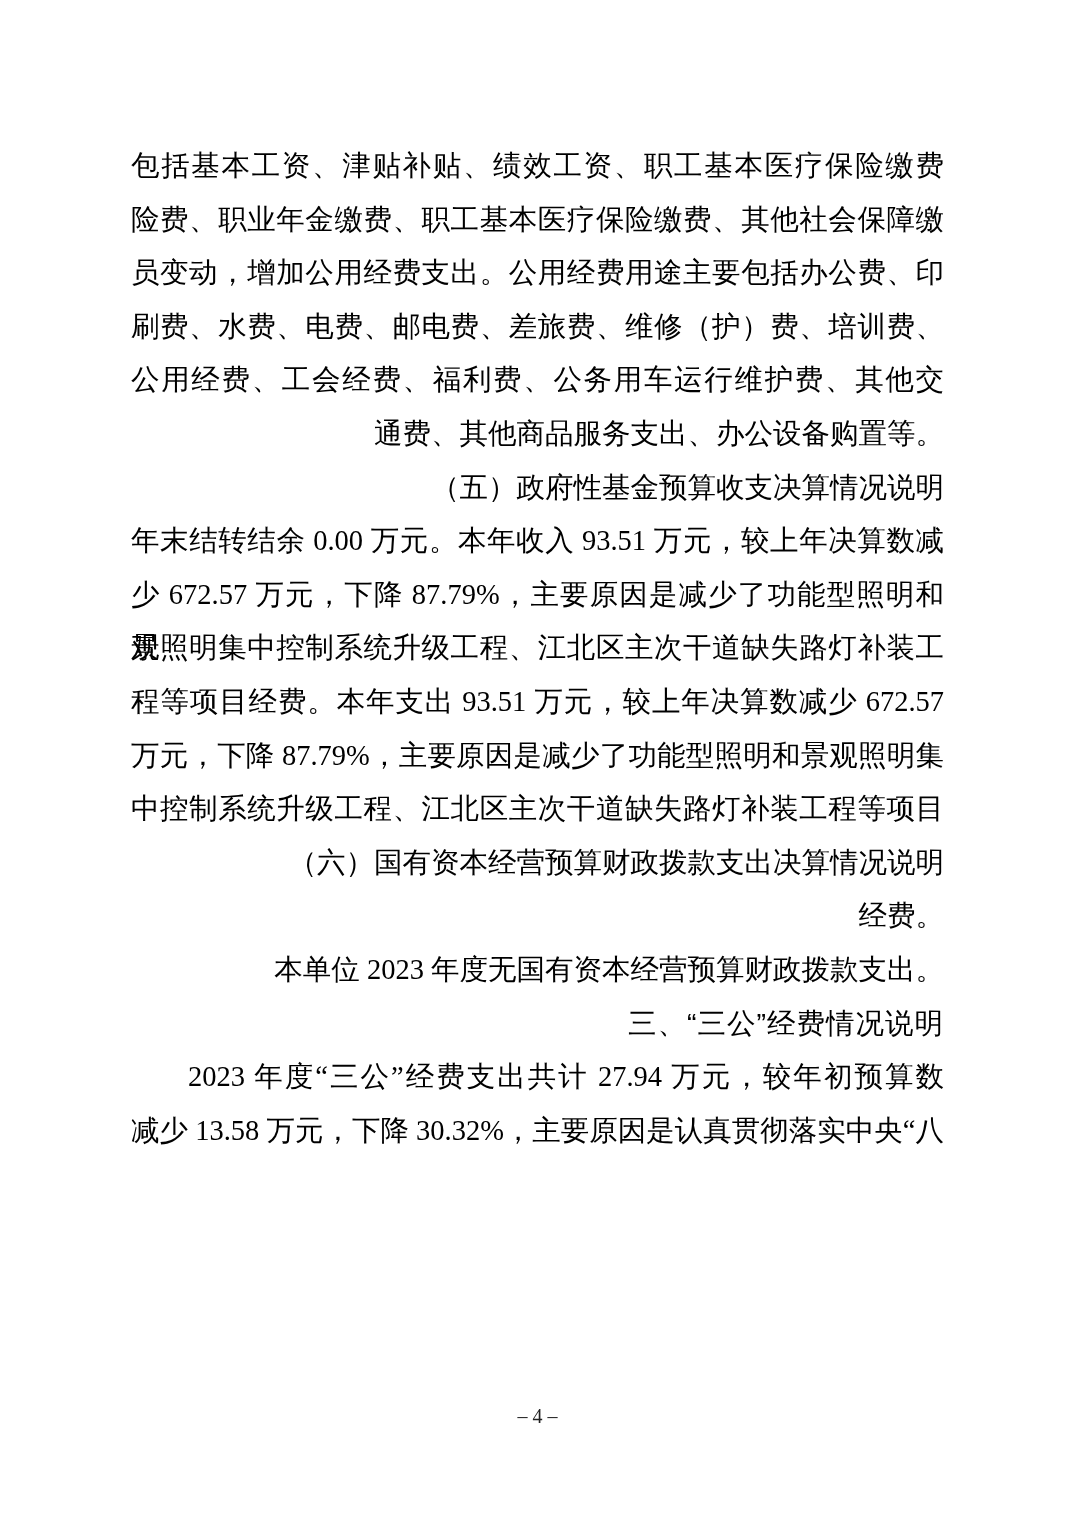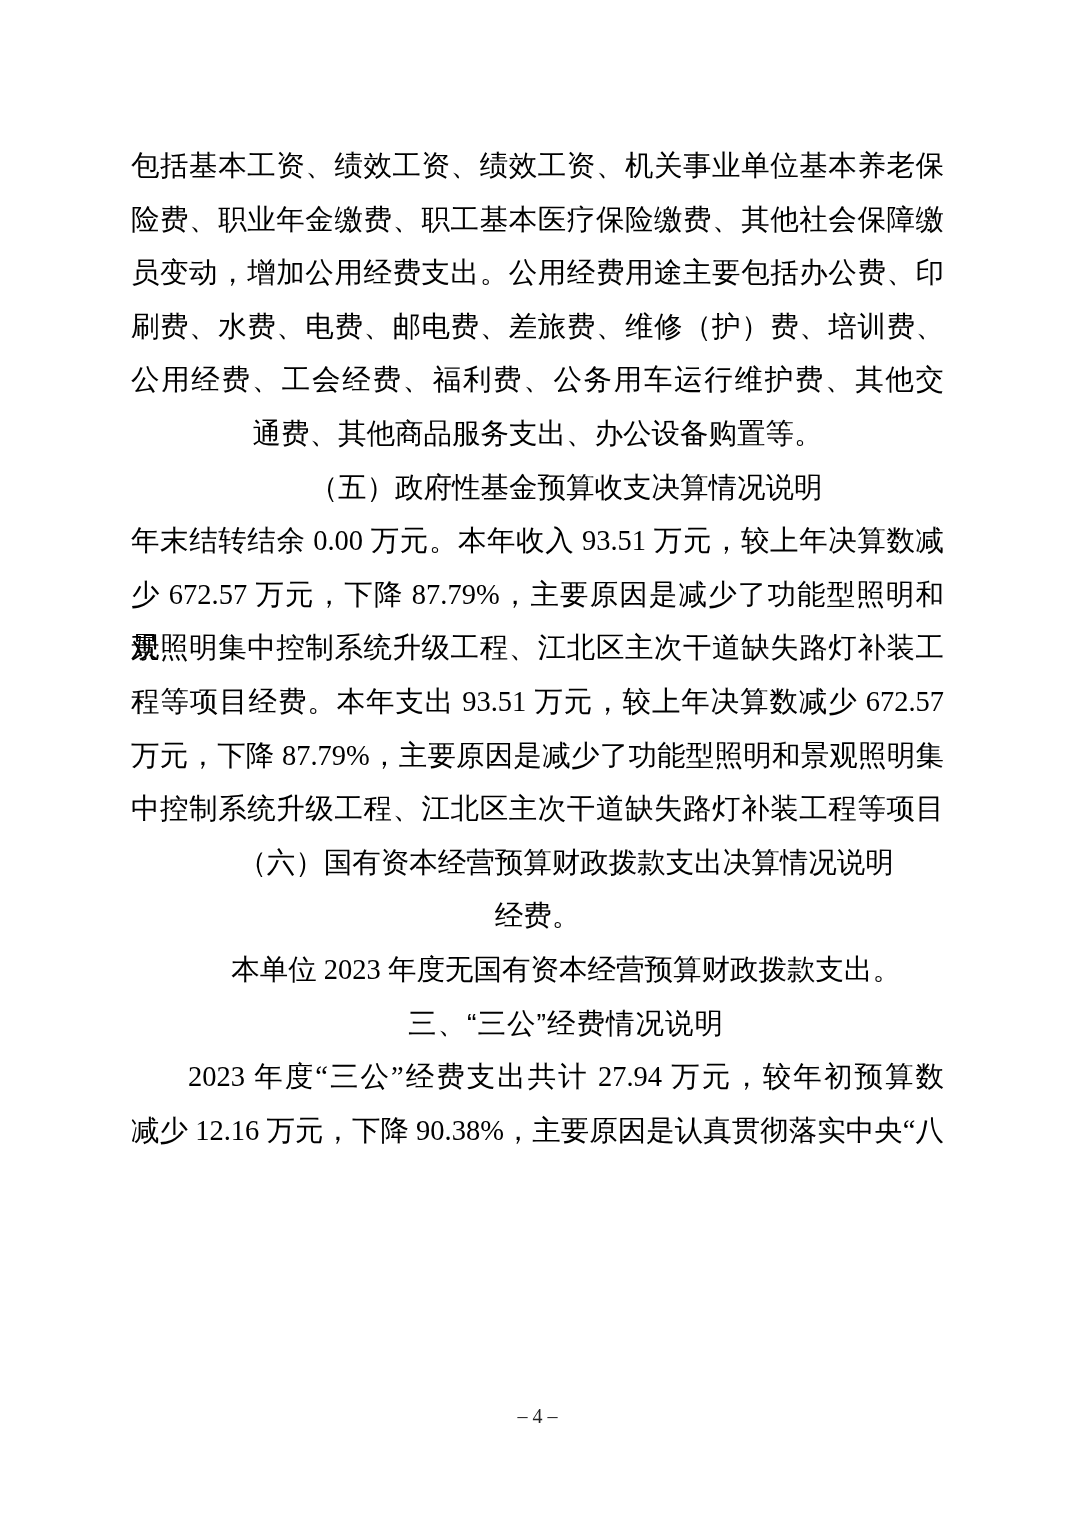--- a/index.html
+++ b/index.html
@@ -20,21 +20,21 @@
     top: 139px;
     width: 813px;
   }
   .ln {
     display: block;
     font-family: "Liberation Serif", "DejaVu Serif", serif;
     font-size: 28.5px;
     line-height: 53.6px;
     height: 53.6px;
     color: #000000;
-    text-align: center;
+    text-align: right;
     white-space: normal;
     overflow: visible;
   }
   .just {
     text-align: justify;
     text-align-last: justify;
   }
   .ind {
     text-indent: 2em;
   }
@@ -53,34 +53,34 @@
     font-size: 20px;
     line-height: 24px;
     color: #222222;
   }
 </style>
 </head>
 <body>
 
 <div class="page">
   <div class="content">
-    <div class="ln just">包括基本工资、绩效工资、绩效工资、机关事业单位基本养老保</div>
+    <div class="ln just">包括基本工资、津贴补贴、绩效工资、职工基本医疗保险缴费</div>
     <div class="ln just">险费、职业年金缴费、职工基本医疗保险缴费、其他社会保障缴</div>
     <div class="ln just">员变动，增加公用经费支出。公用经费用途主要包括办公费、印</div>
     <div class="ln just">刷费、水费、电费、邮电费、差旅费、维修（护）费、培训费、</div>
     <div class="ln just">公用经费、工会经费、福利费、公务用车运行维护费、其他交</div>
     <div class="ln">通费、其他商品服务支出、办公设备购置等。</div>
     <div class="ln ind">（五）政府性基金预算收支决算情况说明</div>
     <div class="ln just">年末结转结余 0.00 万元。本年收入 93.51 万元，较上年决算数减</div>
     <div class="ln just">少 672.57 万元，下降 87.79%，主要原因是减少了功能型照明和景</div>
     <div class="ln just">观照明集中控制系统升级工程、江北区主次干道缺失路灯补装工</div>
     <div class="ln just">程等项目经费。本年支出 93.51 万元，较上年决算数减少 672.57</div>
     <div class="ln just">万元，下降 87.79%，主要原因是减少了功能型照明和景观照明集</div>
     <div class="ln just">中控制系统升级工程、江北区主次干道缺失路灯补装工程等项目</div>
     <div class="ln ind">（六）国有资本经营预算财政拨款支出决算情况说明</div>
     <div class="ln">经费。</div>
     <div class="ln ind">本单位 2023 年度无国有资本经营预算财政拨款支出。</div>
     <div class="ln ind hei">三、“三公”经费情况说明</div>
     <div class="ln ind just">2023 年度“三公”经费支出共计 27.94 万元，较年初预算数</div>
-    <div class="ln just">减少 12.16 万元，下降 90.38%，主要原因是认真贯彻落实中央“八</div>
+    <div class="ln just">减少 13.58 万元，下降 30.32%，主要原因是认真贯彻落实中央“八</div>
   </div>
   <div class="footer">– 4 –</div>
 </div>
 
 </body></html>

